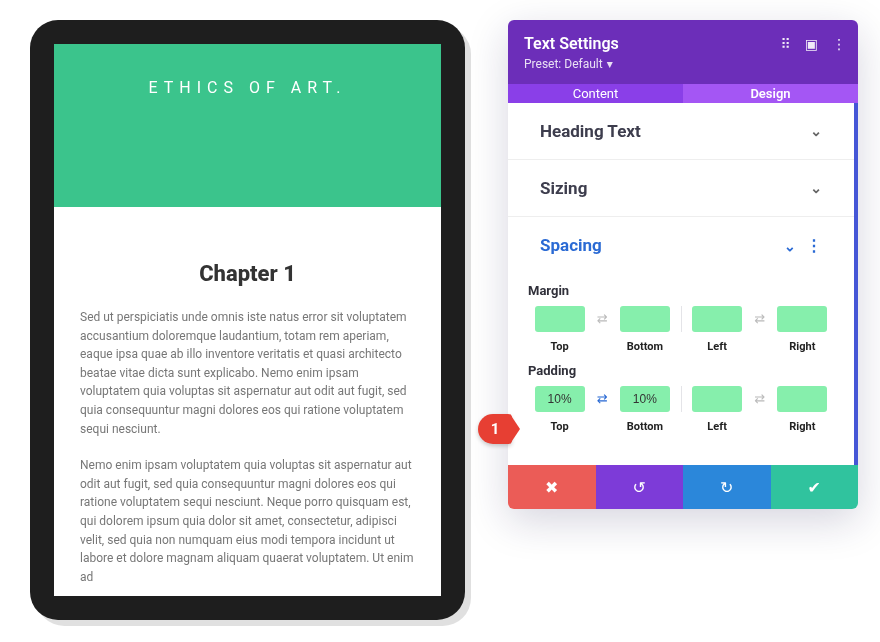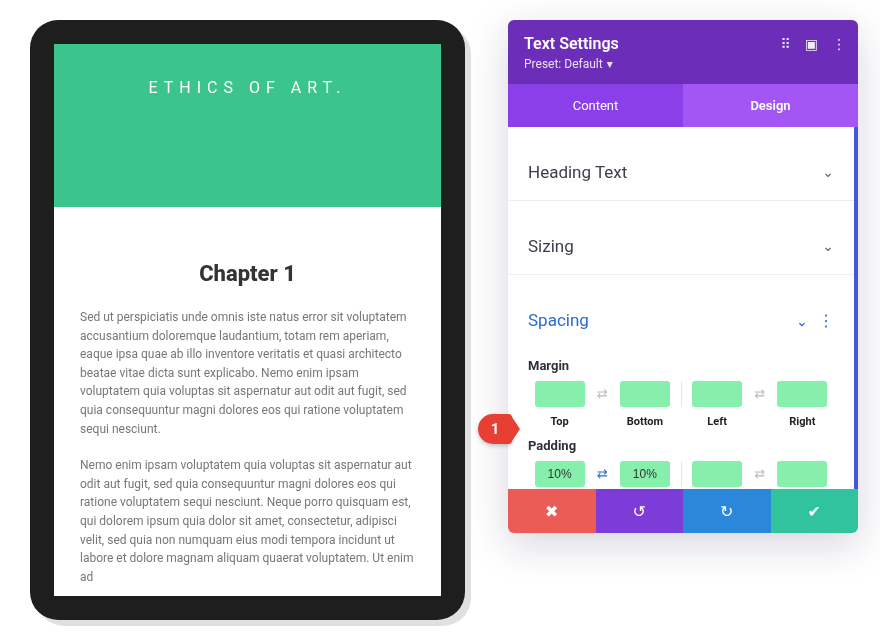--- a/index.html
+++ b/index.html
@@ -95,45 +95,44 @@
   }
   .header-icons span { font-size: 14px; opacity: .9; cursor: pointer; }
 
   .tabs {
     display: flex;
     background: #8A3FE8;
   }
   .tab {
     flex: 1;
     text-align: center;
-    padding: 14px 0;
+    padding: 2px 0;
     font-size: 13px;
     color: #fff;
     cursor: pointer;
   }
   .tab.active { background: #A456F4; font-weight: 600; }
 
   .scroll-area {
     position: relative;
     height: 362px;
     overflow: hidden;
     border-right: 4px solid #4556D6;
   }
 
   .section-row {
     display: flex;
     align-items: center;
     justify-content: space-between;
-    padding: 18px 20px;
+    padding: 18px 32px;
     border-bottom: 1px solid #eee;
     font-size: 17px;
-    font-weight: 400;
+    font-weight: 700;
     color: #3d3d4d;
     cursor: pointer;
-    margin-top: 17px;
   }
   .section-row.open { color: #2a6ad4; border-bottom: none; }
   .chev { font-size: 14px; color: #666; }
   .open .chev { color: #2a6ad4; transform: rotate(180deg); display:inline-block; }
   .dots-v { color:#2a6ad4; font-size:16px; margin-left:6px; }
 
   .spacing-body { padding: 0 20px 20px; }
   .field-label {
     font-size: 13px;
     font-weight: 700;

